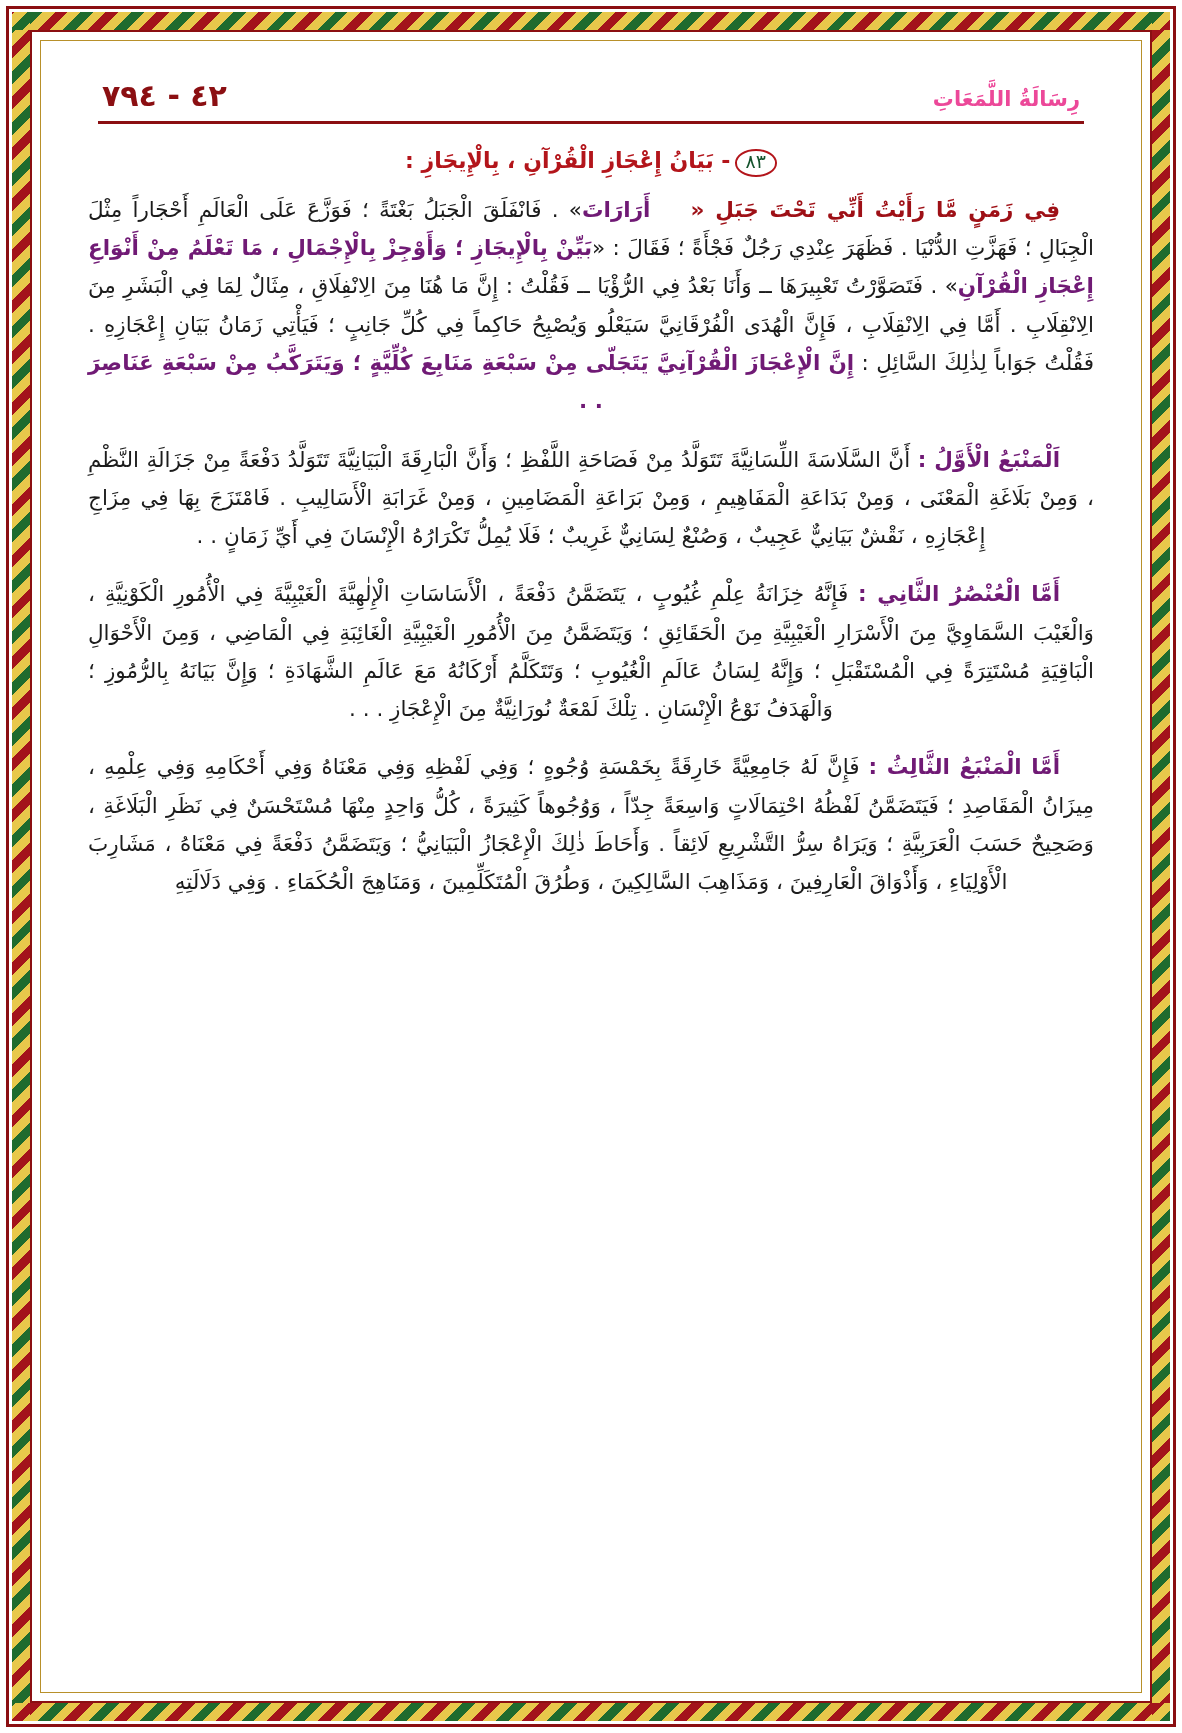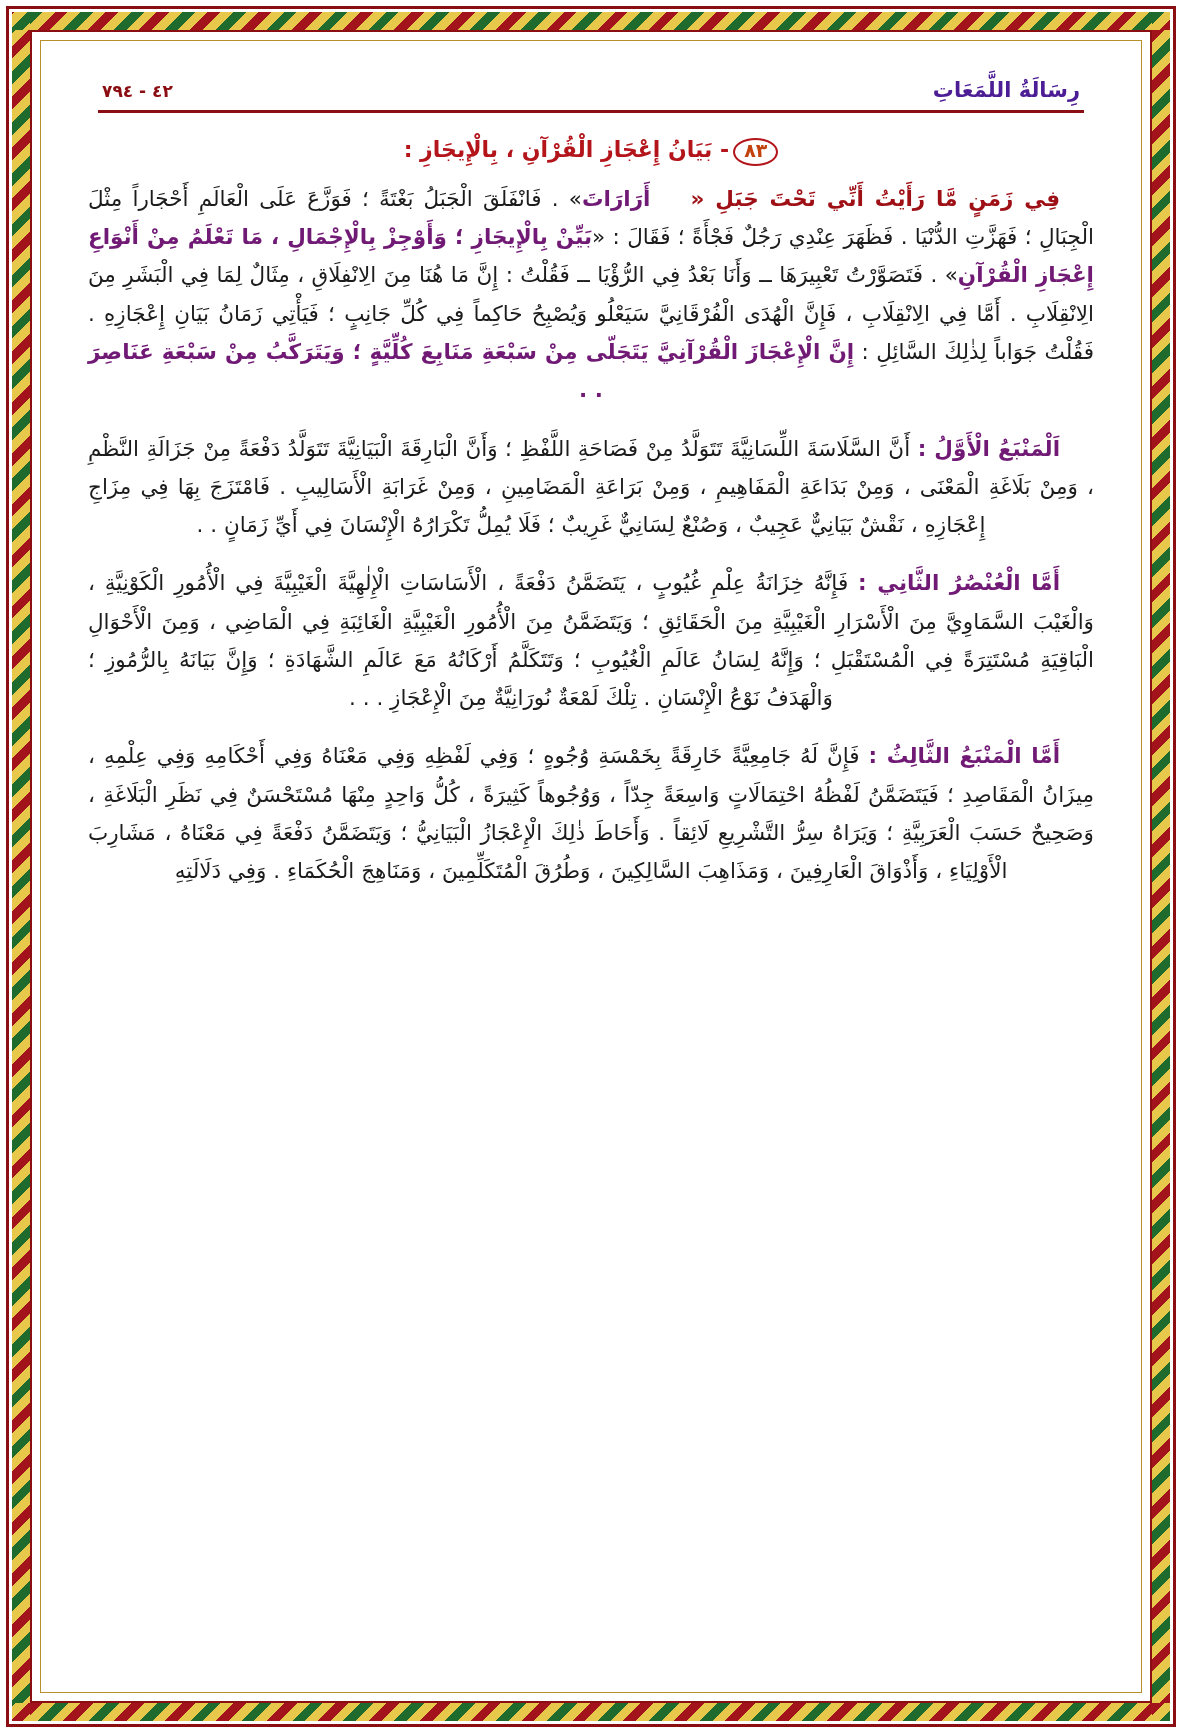--- a/index.html
+++ b/index.html
@@ -63,27 +63,27 @@
   .header {
     display: flex;
     flex-direction: row-reverse;
     align-items: baseline;
     justify-content: space-between;
     direction: rtl;
     padding: 0 14px;
   }
   .header .page-number {
     color: #8b0f12;
-    font-size: 17px;
+    font-size: 30px;
     font-weight: bold;
     letter-spacing: 1px;
     white-space: nowrap;
   }
   .header .book-title {
-    color: #4c1d95;
+    color: #ec4899;
     font-size: 21px;
     font-weight: bold;
     white-space: nowrap;
   }
   .header-rule {
     margin: 8px 10px 0 10px;
     height: 3px;
     background: #8b0f12;
   }
 
@@ -96,22 +96,22 @@
     font-weight: bold;
   }
   .num-badge {
     display: inline-block;
     border: 2px solid #b3151b;
     border-radius: 50%;
     padding: 1px 9px 3px 9px;
     font-size: 19px;
     line-height: 1.05;
     margin-left: 4px;
-    color: #c2410c;
-    font-weight: bold;
+    color: #14532d;
+    font-weight: normal;
   }
 
   p.body {
     direction: rtl;
     text-align: justify;
     text-align-last: center;
     color: #1c1c1c;
     font-size: 21.5px;
     line-height: 1.78;
     margin: 0 0 20px 0;

